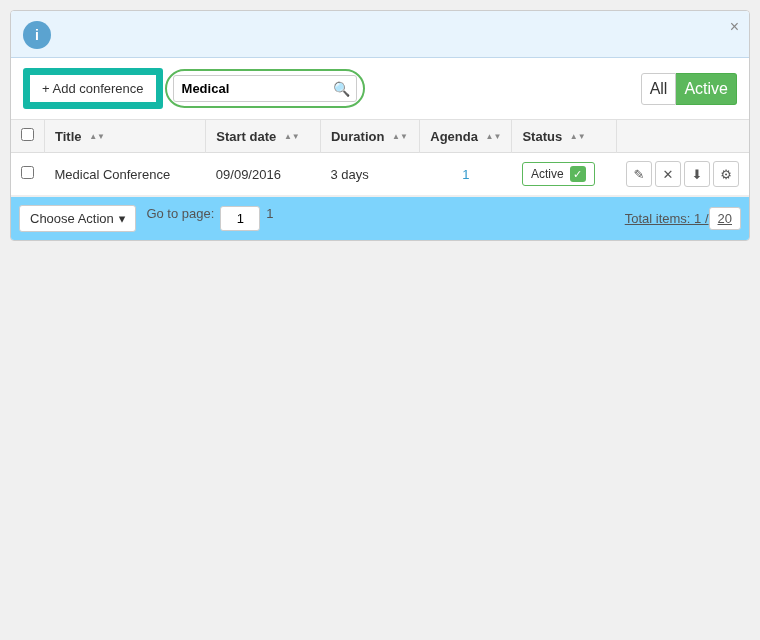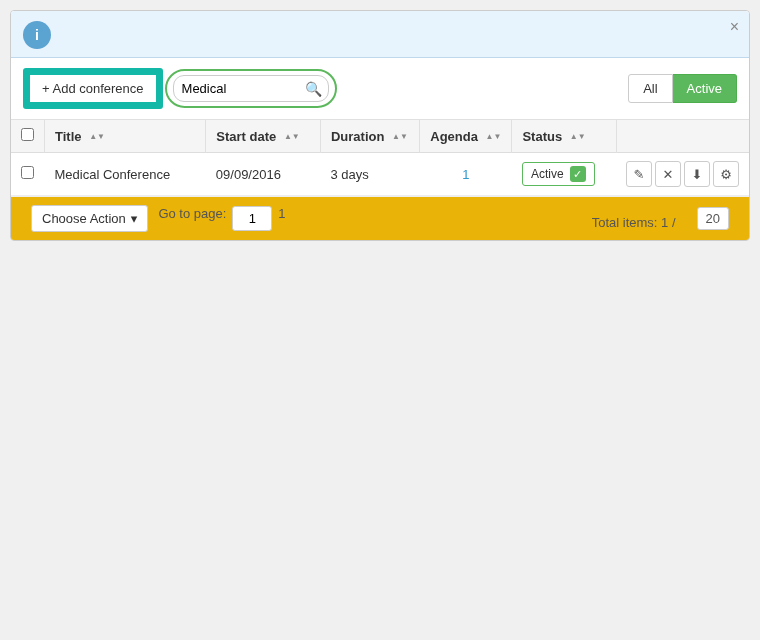--- a/index.html
+++ b/index.html
@@ -100,47 +100,48 @@
       top: -6px;
       left: -8px;
       right: -8px;
       bottom: -6px;
       border: 2px solid #5cb85c;
       border-radius: 20px;
       pointer-events: none;
     }
     .search-input {
       border: 1px solid #ccc;
-      border-radius: 11px;
+      border-radius: 3px;
       padding: 5px 30px 5px 8px;
       font-size: 13px;
-      width: 156px;
+      width: 184px;
       outline: none;
+      font-weight: bold;
     }
     .search-btn {
       position: absolute;
       right: 6px;
       background: none;
       border: none;
       cursor: pointer;
       color: #555;
       font-size: 14px;
     }
 
     .spacer { flex: 1; }
 
     .filter-group {
       display: flex;
       gap: 0;
     }
     .filter-btn {
       border: 1px solid #ccc;
       background: #fff;
-      padding: 6px 14px;
-      font-size: 13px;
+      padding: 6px 8px;
+      font-size: 16px;
       cursor: pointer;
       color: #333;
     }
     .filter-btn:first-child { border-radius: 3px 0 0 3px; }
     .filter-btn:last-child { border-radius: 0 3px 3px 0; border-left: none; }
     .filter-btn.active-filter {
       background: #5cb85c;
       color: white;
       border-color: #4cae4c;
     }
@@ -236,26 +237,26 @@
       cursor: pointer;
       display: flex;
       align-items: center;
       justify-content: center;
       font-size: 13px;
       color: #555;
     }
 
     
     .table-footer {
-      padding: 8px 20px;
+      padding: 8px 8px;
       display: flex;
       align-items: center;
       gap: 10px;
       border-top: 1px solid #eee;
-      background: #eab308;
+      background: #7dd3fc;
     }
     .choose-action-btn {
       background: #fff;
       border: 1px solid #ccc;
       border-radius: 3px;
       padding: 5px 10px;
       font-size: 13px;
       cursor: pointer;
       display: flex;
       align-items: center;
@@ -274,22 +275,23 @@
       border-radius: 3px;
       padding: 4px 6px;
       font-size: 13px;
       text-align: center;
     }
     .total-info {
       margin-left: auto;
       font-size: 13px;
       color: #555;
       display: flex;
-      align-items: flex-end;
-      gap: 21px;
+      align-items: center;
+      gap: 0;
+      text-decoration: underline;
     }
     .per-page-btn {
       border: 1px solid #ccc;
       background: #fff;
       border-radius: 3px;
       padding: 3px 8px;
       font-size: 13px;
       cursor: pointer;
       color: #555;
     }

